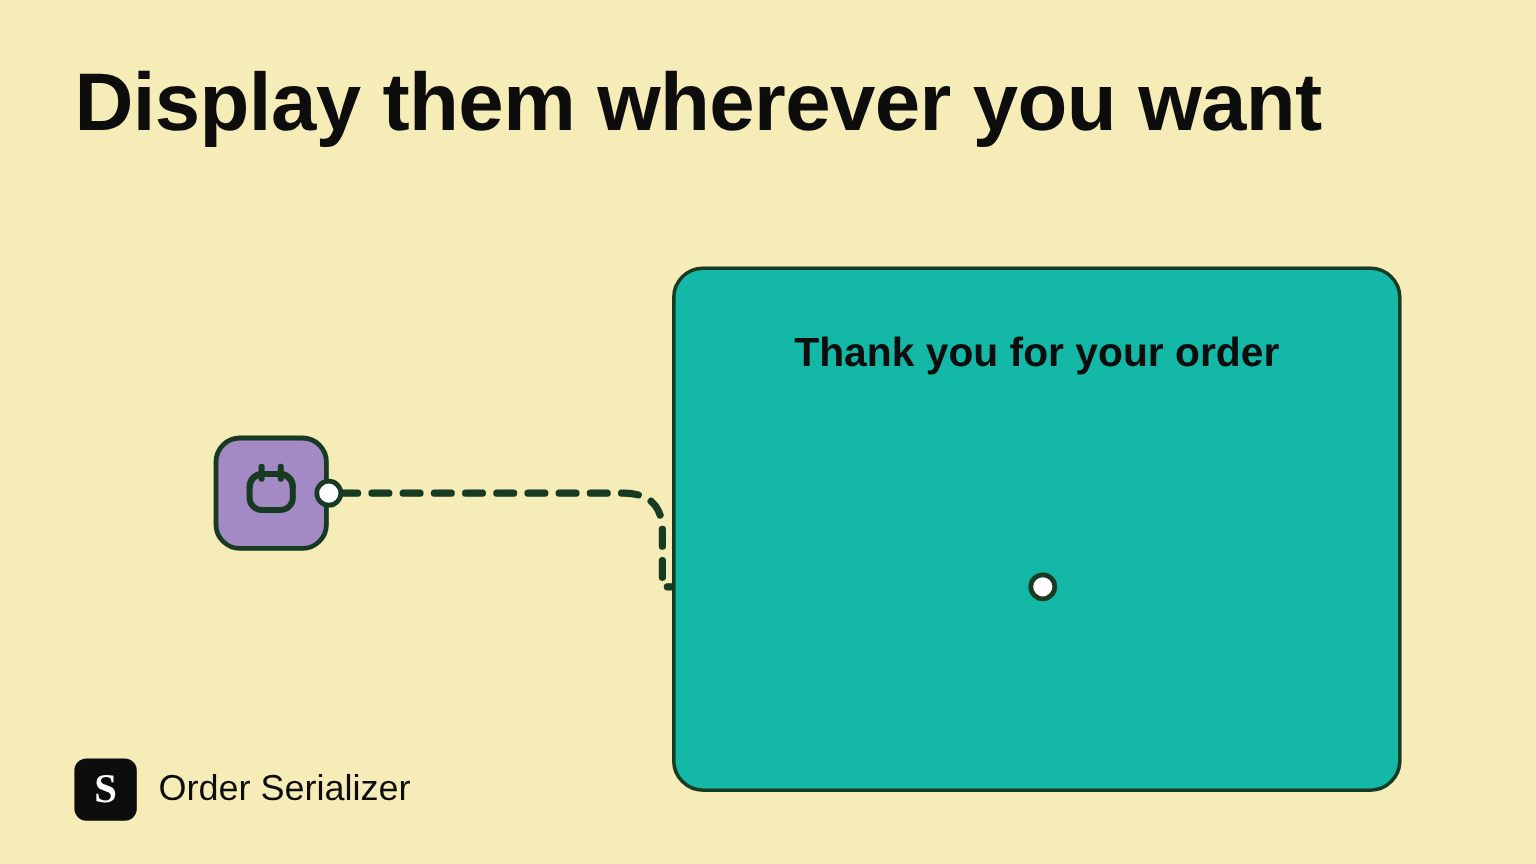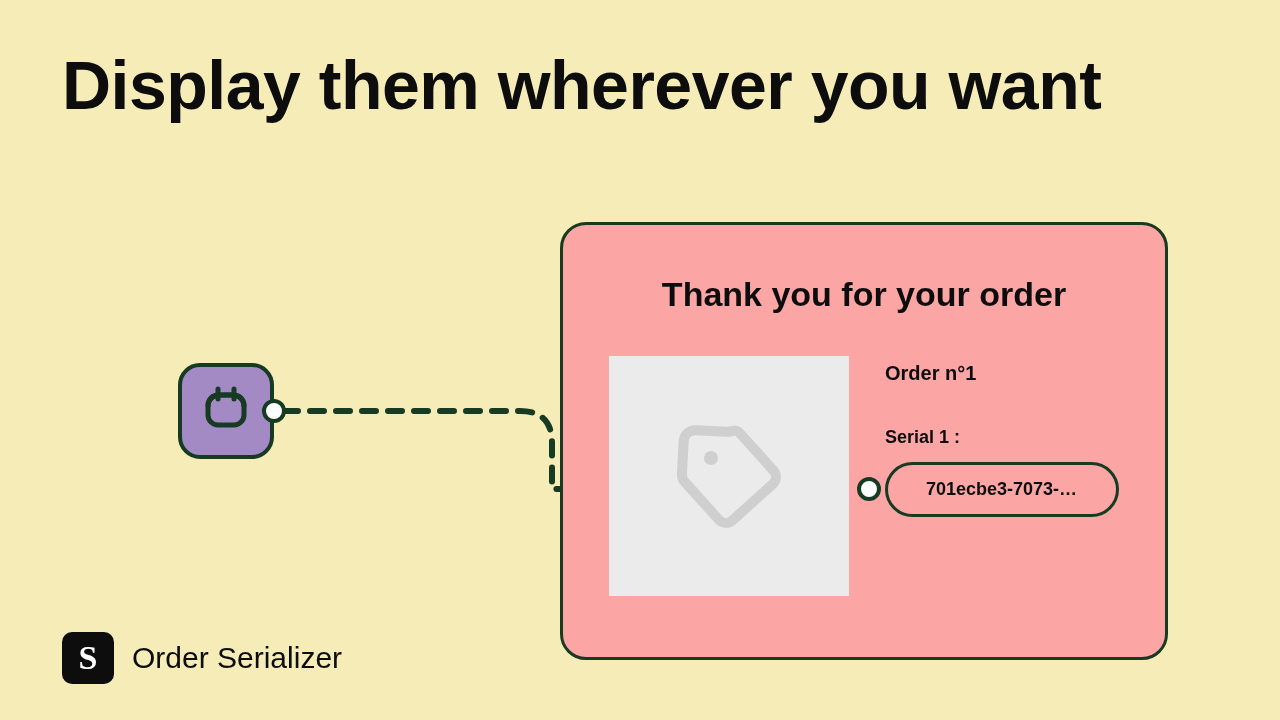--- a/index.html
+++ b/index.html
@@ -90,21 +90,21 @@
     height: 720px;
     pointer-events: none;
   }
 
   .card {
     position: absolute;
     left: 560px;
     top: 222px;
     width: 608px;
     height: 438px;
-    background: #fca5a5;
+    background: #14b8a6;
     border: 3px solid #173b22;
     border-radius: 26px;
     padding: 50px 46px 40px 46px;
   }
   .card-title {
     text-align: center;
     font-weight: 800;
     font-size: 34px;
     margin-bottom: 42px;
   }
@@ -161,35 +161,20 @@
     </svg>
   </span>
 </div>
 
 <svg class="connector">
   <path d="M 284 411 L 520 411 Q 552 411 552 443 L 552 489 L 859 489" stroke="#173b22" stroke-width="6" fill="none" stroke-dasharray="14 12" stroke-linecap="round"></path>
 </svg>
 
 <div class="card">
   <h2 class="card-title">Thank you for your order</h2>
-  <div class="card-body">
-    <div class="product-thumb">
-      <span>
-        <svg width="120" height="120" viewBox="0 0 120 120" fill="none">
-          <path d="M68 18 L104 54 C108 58 108 64 104 68 L66 106 C62 110 56 110 52 106 L16 70 C14 68 13 65 13 62 L13 30 C13 23 18 18 25 18 L56 18 C60 18 64 14 68 18 Z" transform="rotate(3 60 60)" stroke="#cfcfcf" stroke-width="10" stroke-linejoin="round" fill="none"></path>
-          <circle cx="42" cy="44" r="7" fill="#cfcfcf"></circle>
-        </svg>
-      </span>
-    </div>
-    <div class="order-info">
-      <div class="order-number">Order n°1</div>
-      <div class="serial-label">Serial 1 :</div>
-      <div class="serial-pill">701ecbe3-7073-…</div>
-    </div>
-  </div>
 </div>
 
 <div class="port port-source"></div>
 <div class="port port-target"></div>
 
 <div class="footer-brand">
   <div class="brand-badge">
     <span>S</span>
   </div>
   <div class="brand-name">Order Serializer</div>

